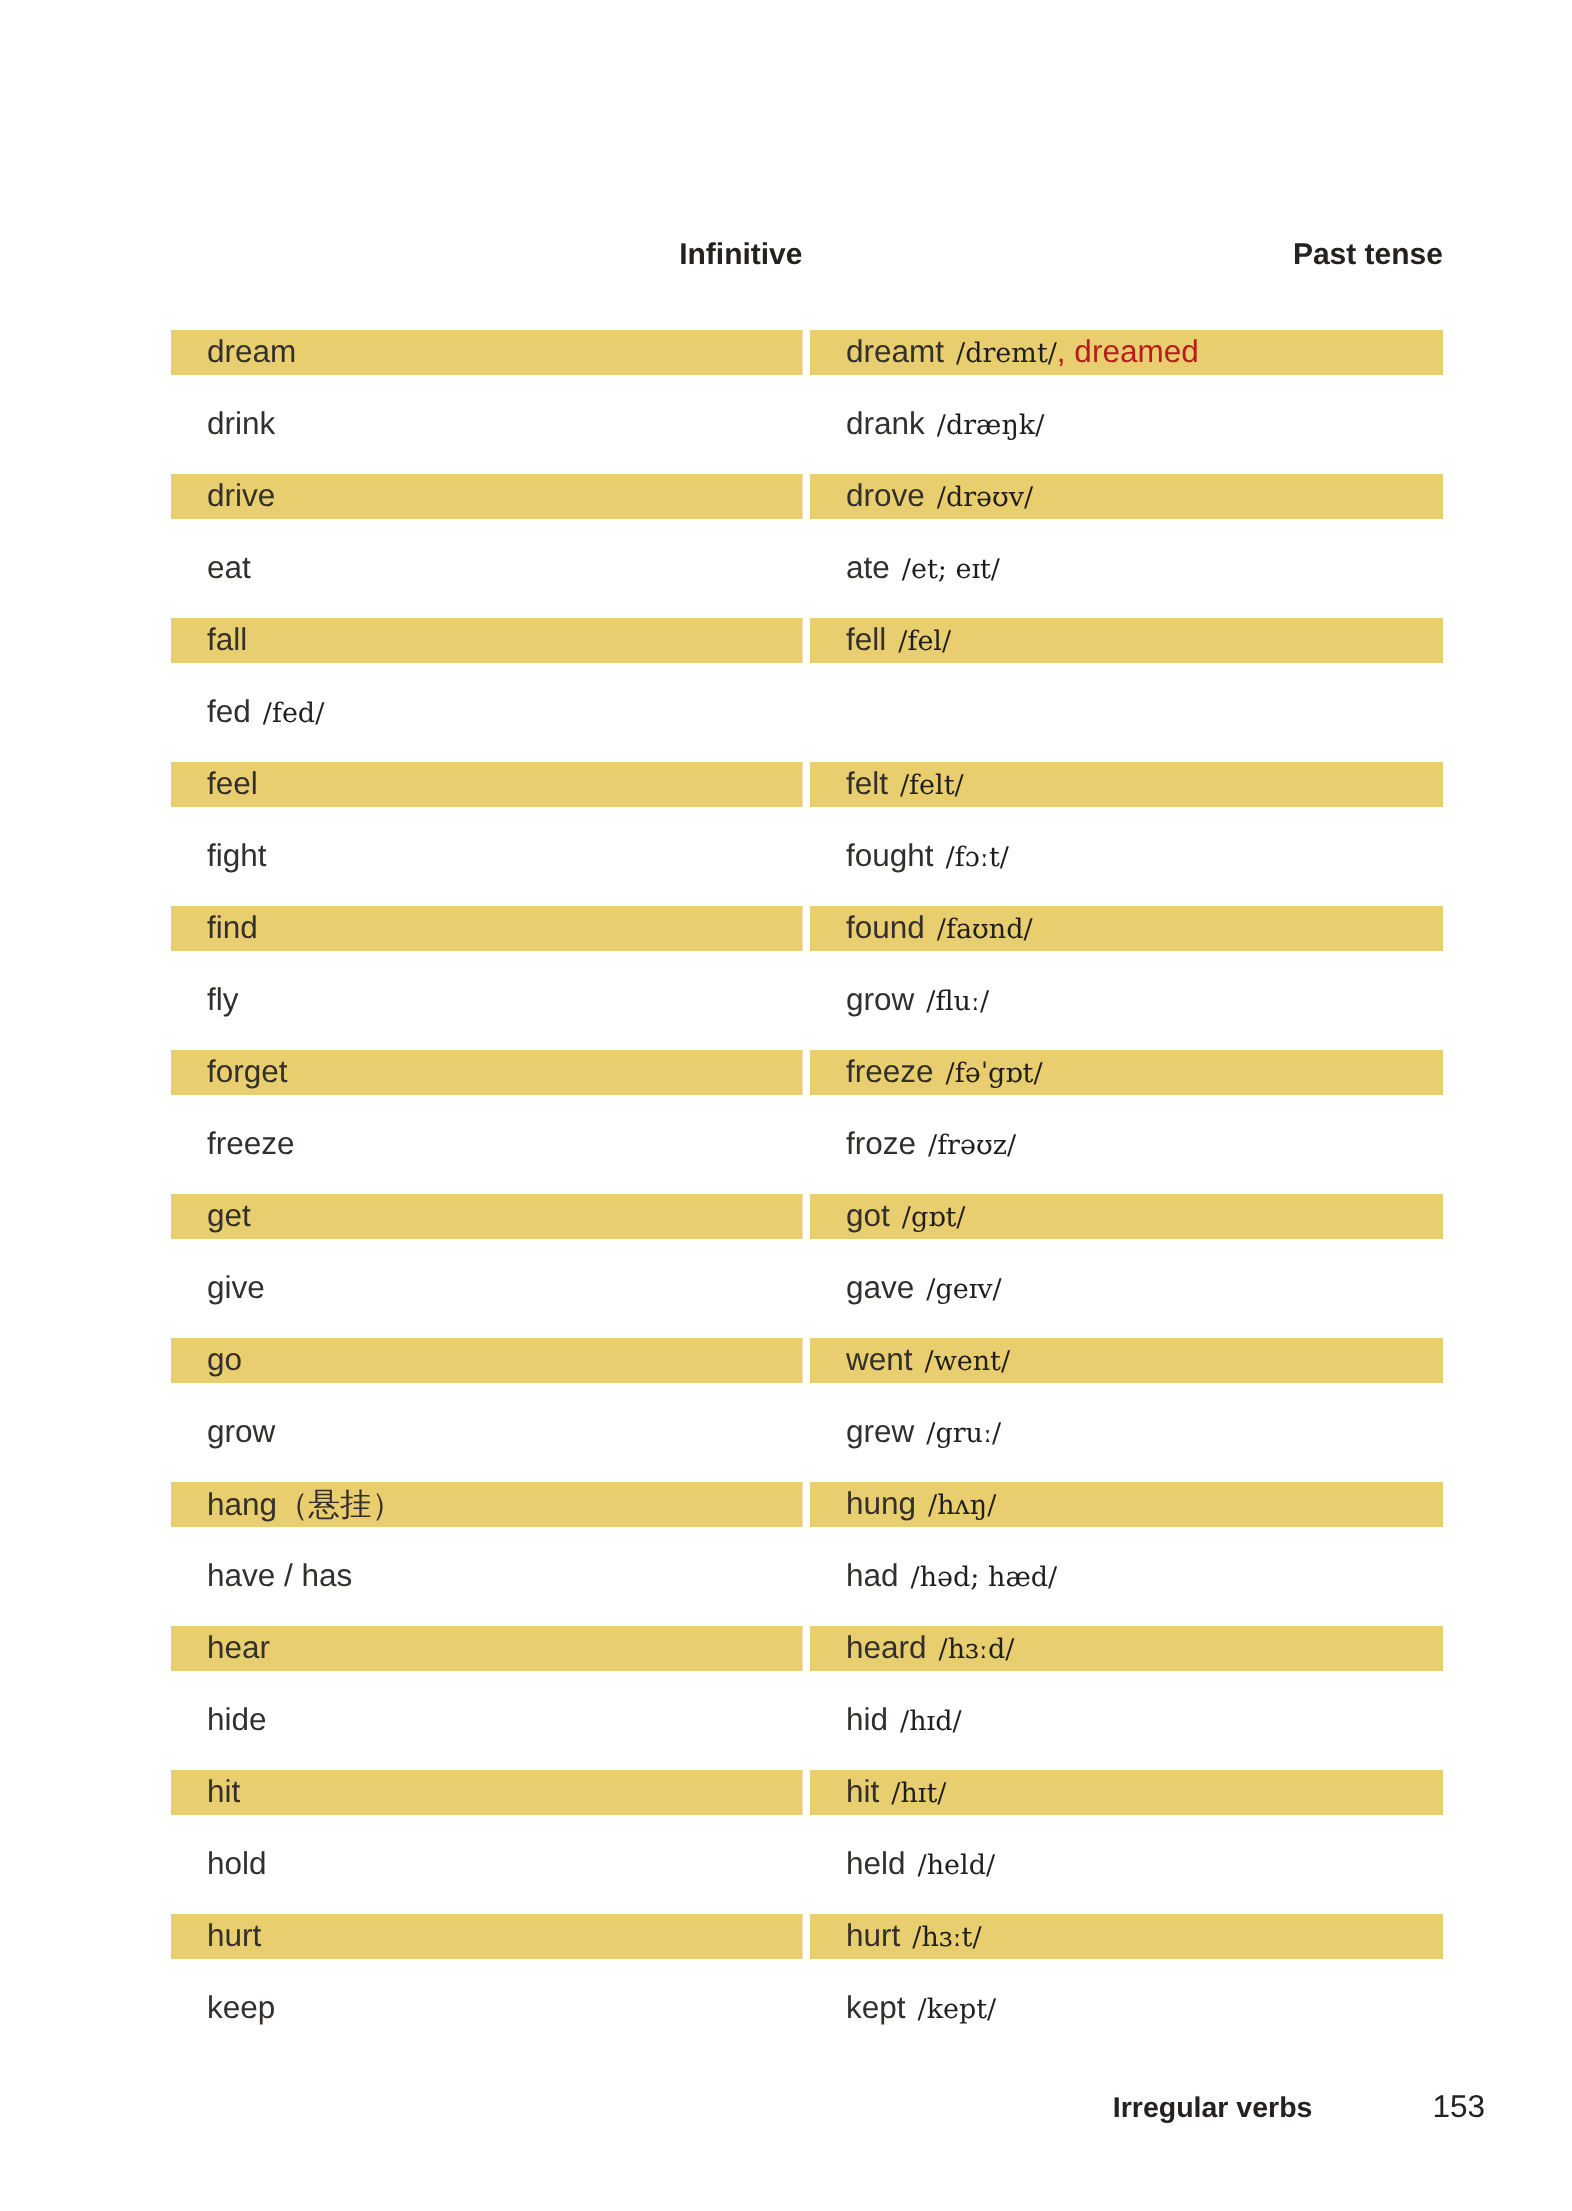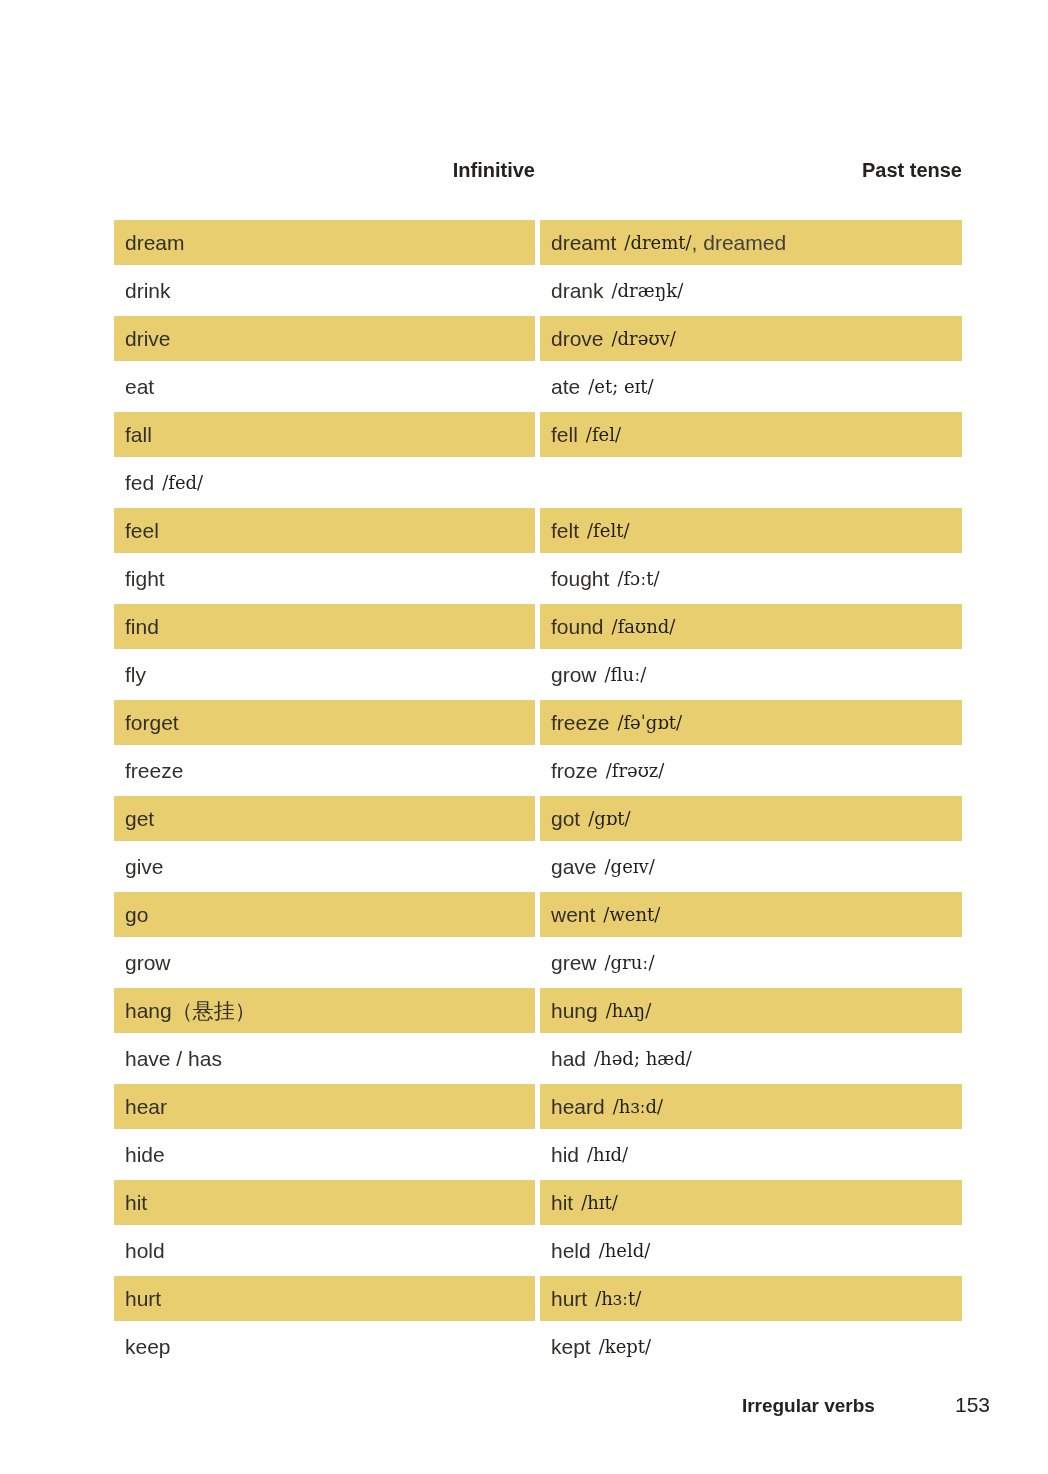--- a/index.html
+++ b/index.html
@@ -34,43 +34,43 @@
     left: 114px;
     width: 848px;
   }
   .row {
     height: 48px;
     display: grid;
     grid-template-columns: 421px 422px;
     column-gap: 5px;
   }
   .row .cell {
-    height: 45px;
+    height: 30px;
     display: flex;
     align-items: center;
-    padding-left: 11px;
+    padding-left: 24px;
     box-sizing: border-box;
     background: transparent;
   }
   .row.hl .cell { background: var(--hl, #e9ce6f); }
   .verb {
     font-size: 21px;
     color: #33302c;
     white-space: pre;
   }
   .ipa {
     font-family: "DejaVu Serif", serif;
     font-size: 18px;
     color: #1f1e1c;
     margin-left: 8px;
     white-space: pre;
   }
   .extra {
     font-size: 21px;
-    color: #404040;
+    color: #b91c1c;
     white-space: pre;
   }
   .footer {
     position: absolute;
     top: 1393px;
     right: 58px;
     display: flex;
     align-items: baseline;
     gap: 48px;
   }

